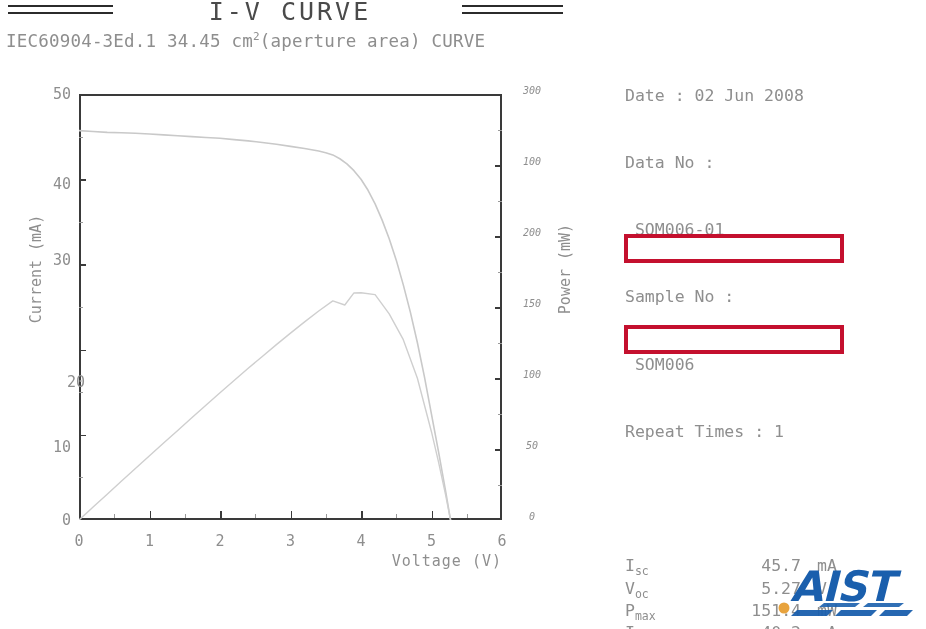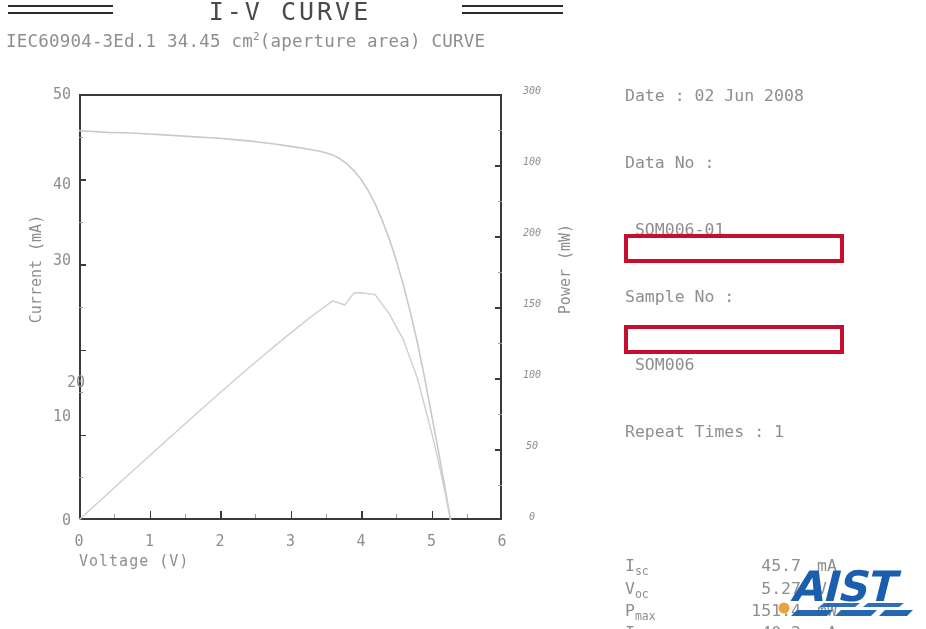--- a/index.html
+++ b/index.html
@@ -55,21 +55,21 @@
     transform:rotate(-90deg);text-align:center;
     font-size:15px;color:#8e8e8e;
   }
   #axis-title-y-right{
     position:absolute;left:505px;top:200px;width:120px;
     transform:rotate(-90deg);text-align:center;
     font-size:15px;color:#8e8e8e;
   }
   #axis-title-x{
     position:absolute;left:79px;top:492px;width:423px;
-    text-align:left;font-size:15px;color:#8e8e8e;letter-spacing:1px;
+    text-align:right;font-size:15px;color:#8e8e8e;letter-spacing:1px;
   }
 
   
   #info{
     position:absolute;left:625px;top:40px;width:300px;
     font-size:16.5px;line-height:22.4px;color:#8e8e8e;white-space:pre;
   }
   .irow{position:relative;height:22.4px;white-space:pre;}
   .ikey{display:inline-block;width:98px;}
   .ival{display:inline-block;width:78px;text-align:right;}
@@ -138,21 +138,21 @@
         <div class="tick tick-x" style="left: 431.5px; top: 451px;"></div>
         <div class="tick tick-x-minor" style="left: 114.25px; top: 454px;"></div>
         <div class="tick tick-x-minor" style="left: 184.75px; top: 454px;"></div>
         <div class="tick tick-x-minor" style="left: 255.25px; top: 454px;"></div>
         <div class="tick tick-x-minor" style="left: 325.75px; top: 454px;"></div>
         <div class="tick tick-x-minor" style="left: 396.25px; top: 454px;"></div>
         <div class="tick tick-x-minor" style="left: 466.75px; top: 454px;"></div>
       </div>
     <div id="labels-layer">
         <div class="ylab-left" style="left: 31px; top: 451px;">0</div>
-        <div class="ylab-left" style="left: 31px; top: 347px;">10</div>
+        <div class="ylab-left" style="left: 31px; top: 378px;">10</div>
         <div class="ylab-left" style="left: 45px; top: 280.6px; margin-top: 32px;">20</div>
         <div class="ylab-left" style="left: 31px; top: 191px;">30</div>
         <div class="ylab-left" style="left: 31px; top: 115px;">40</div>
         <div class="ylab-left" style="left: 31px; top: 25px;">50</div>
         <div class="ylab-right" style="left: 512px; top: 451px;">0</div>
         <div class="ylab-right" style="left: 512px; top: 380px;">50</div>
         <div class="ylab-right" style="left: 512px; top: 309px;">100</div>
         <div class="ylab-right" style="left: 512px; top: 238px;">150</div>
         <div class="ylab-right" style="left: 512px; top: 167px;">200</div>
         <div class="ylab-right" style="left: 512px; top: 96px;">100</div>

